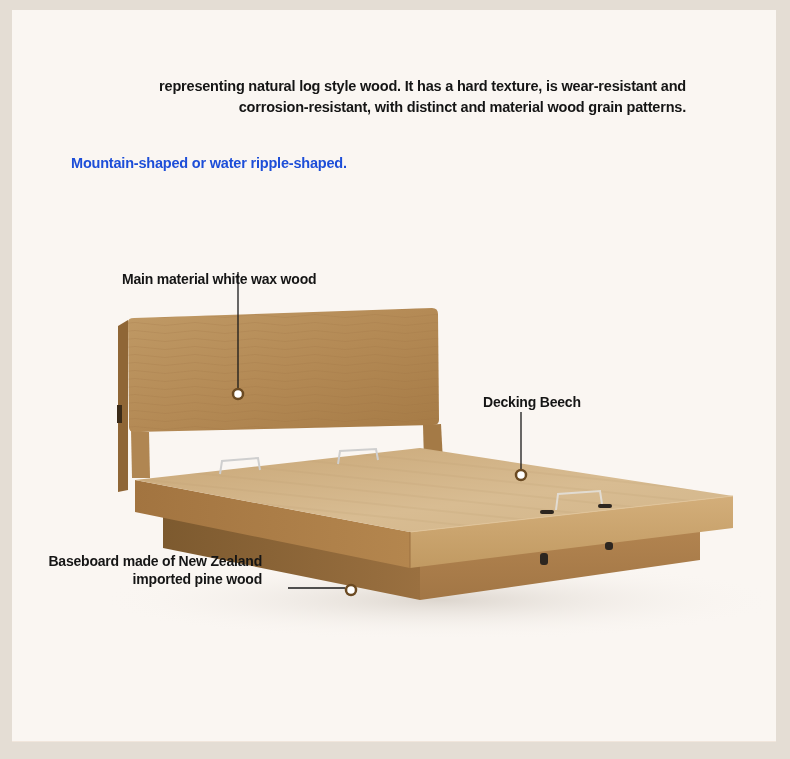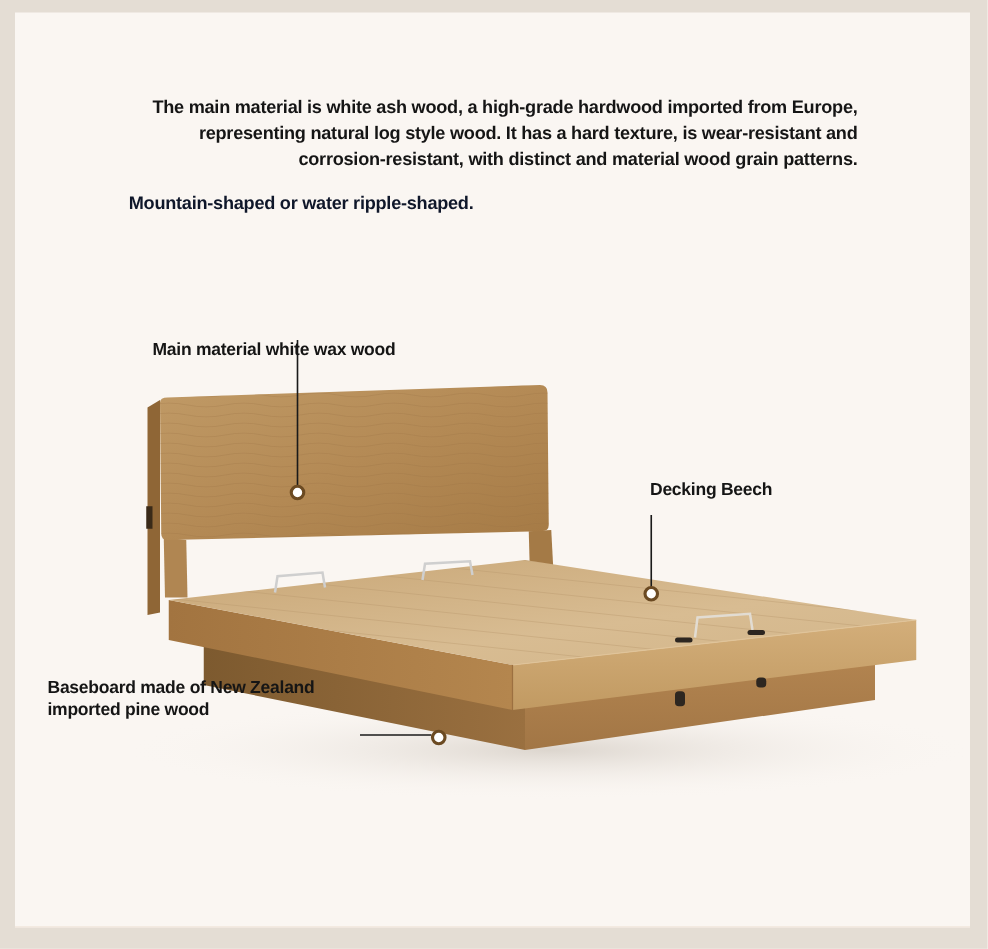--- a/index.html
+++ b/index.html
@@ -27,50 +27,48 @@
     line-height: 21px;
     color: #151515;
     letter-spacing: -0.2px;
   }
   .intro span { display: block; white-space: nowrap; }
   .shape-note {
     position: absolute;
     left: 71px; top: 155px;
     font-size: 14.5px;
     font-weight: bold;
-    color: #0f172a;
+    color: #1d4ed8;
     letter-spacing: -0.2px;
-    margin-left: 32px;
   }
   .bed-art { position: absolute; left: 0; top: 0; }
   .label {
     position: absolute;
     font-size: 14px;
     font-weight: bold;
     color: #151515;
     white-space: nowrap;
     letter-spacing: -0.2px;
   }
   .label-headboard { left: 122px; top: 243px; margin-top: 28px; }
-  .label-decking { left: 483px; top: 383px; margin-left: 37px; }
+  .label-decking { left: 483px; top: 394px; }
   .label-base {
-    left: 38px; top: 540px;
-    text-align: left;
+    left: 38px; top: 552px;
+    text-align: right;
     line-height: 18px;
     width: 224px;
   }
   .label-base span { display: block; }
 </style>
 </head>
 <body>
 
 <div class="card"></div>
 
 <div class="intro">
-  <span>The main material is white ash wood, a high-grade hardwood imported from Europe,</span>
   <span>representing natural log style wood. It has a hard texture, is wear-resistant and</span>
   <span>corrosion-resistant, with distinct and material wood grain patterns.</span>
 </div>
 
 <div class="shape-note">Mountain-shaped or water ripple-shaped.</div>
 
 <svg class="bed-art" width="790" height="759" viewBox="0 0 790 759">
   <defs>
     <linearGradient id="hbGrad" x1="0" y1="0" x2="1" y2="1">
       <stop offset="0" stop-color="#c09a66"></stop>

